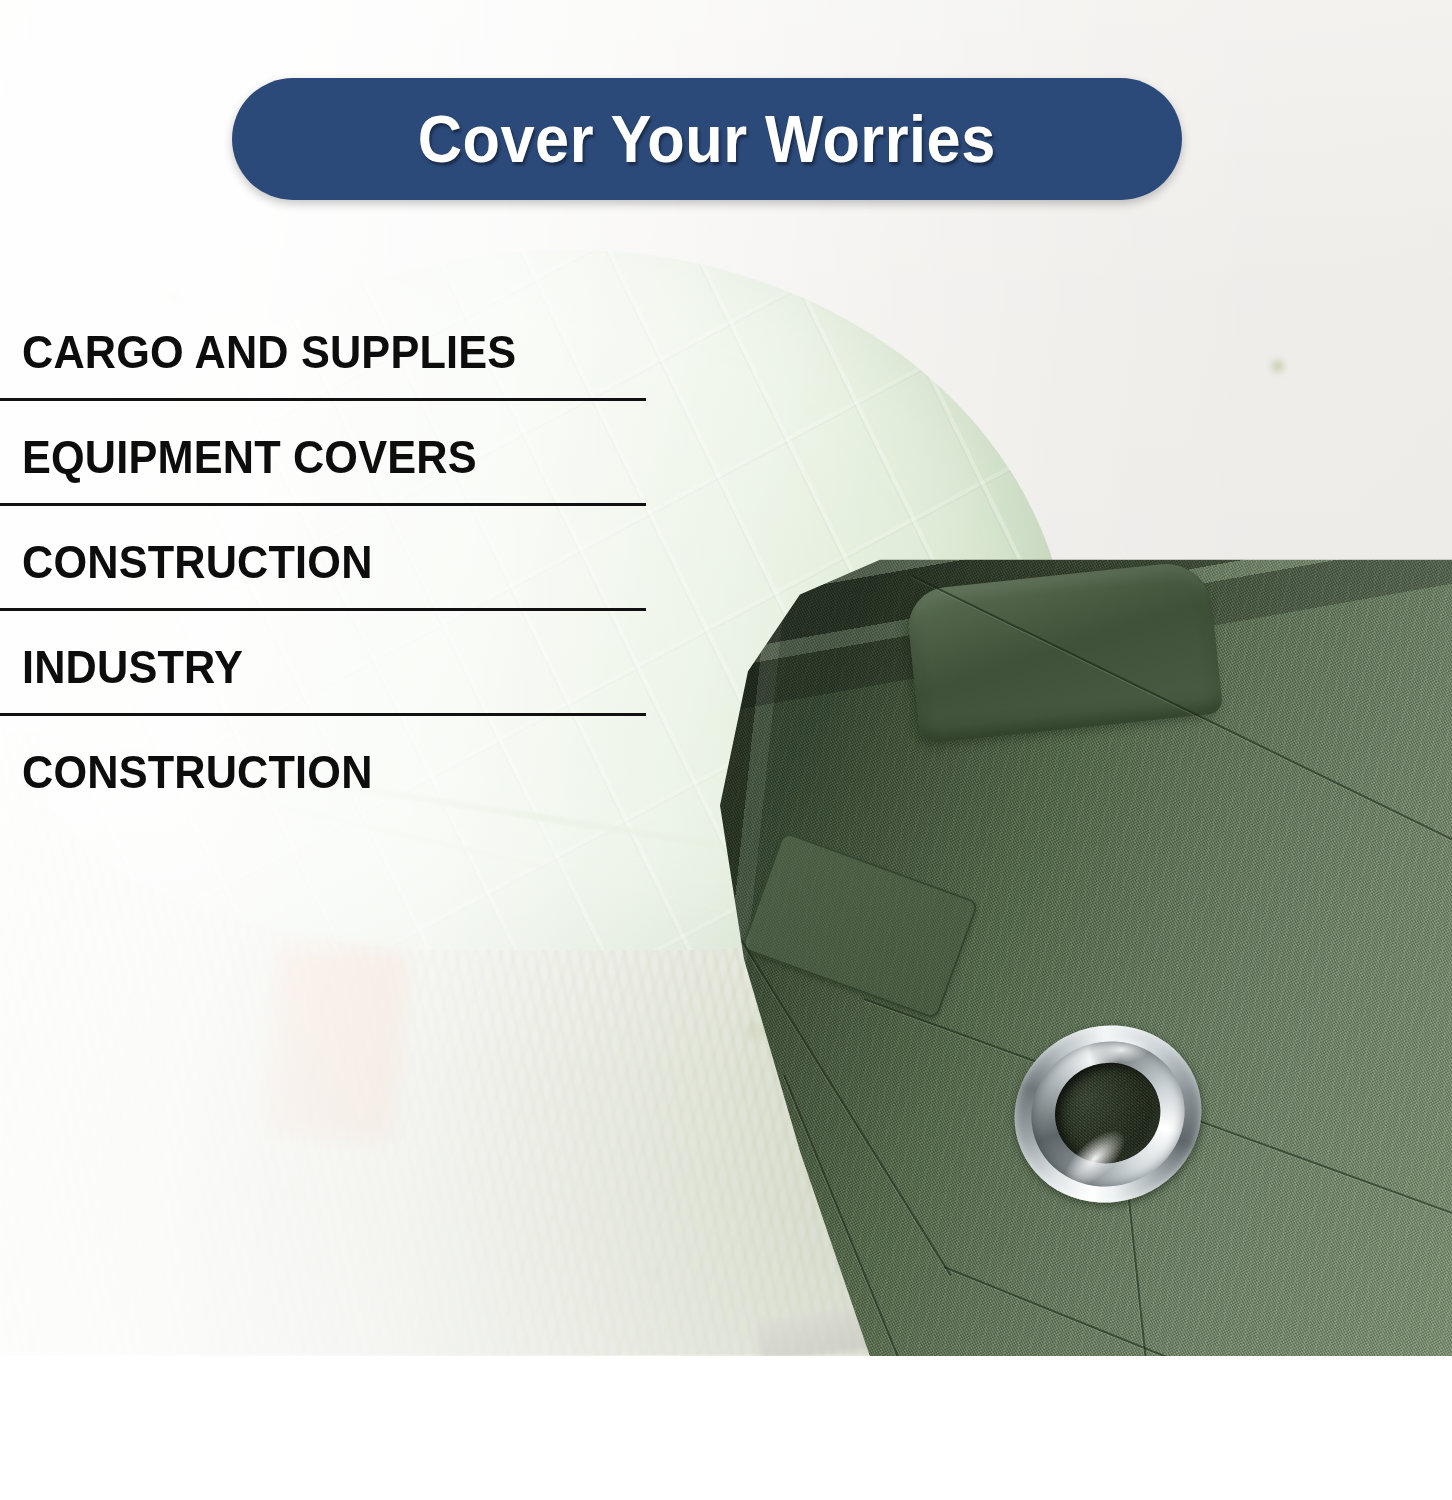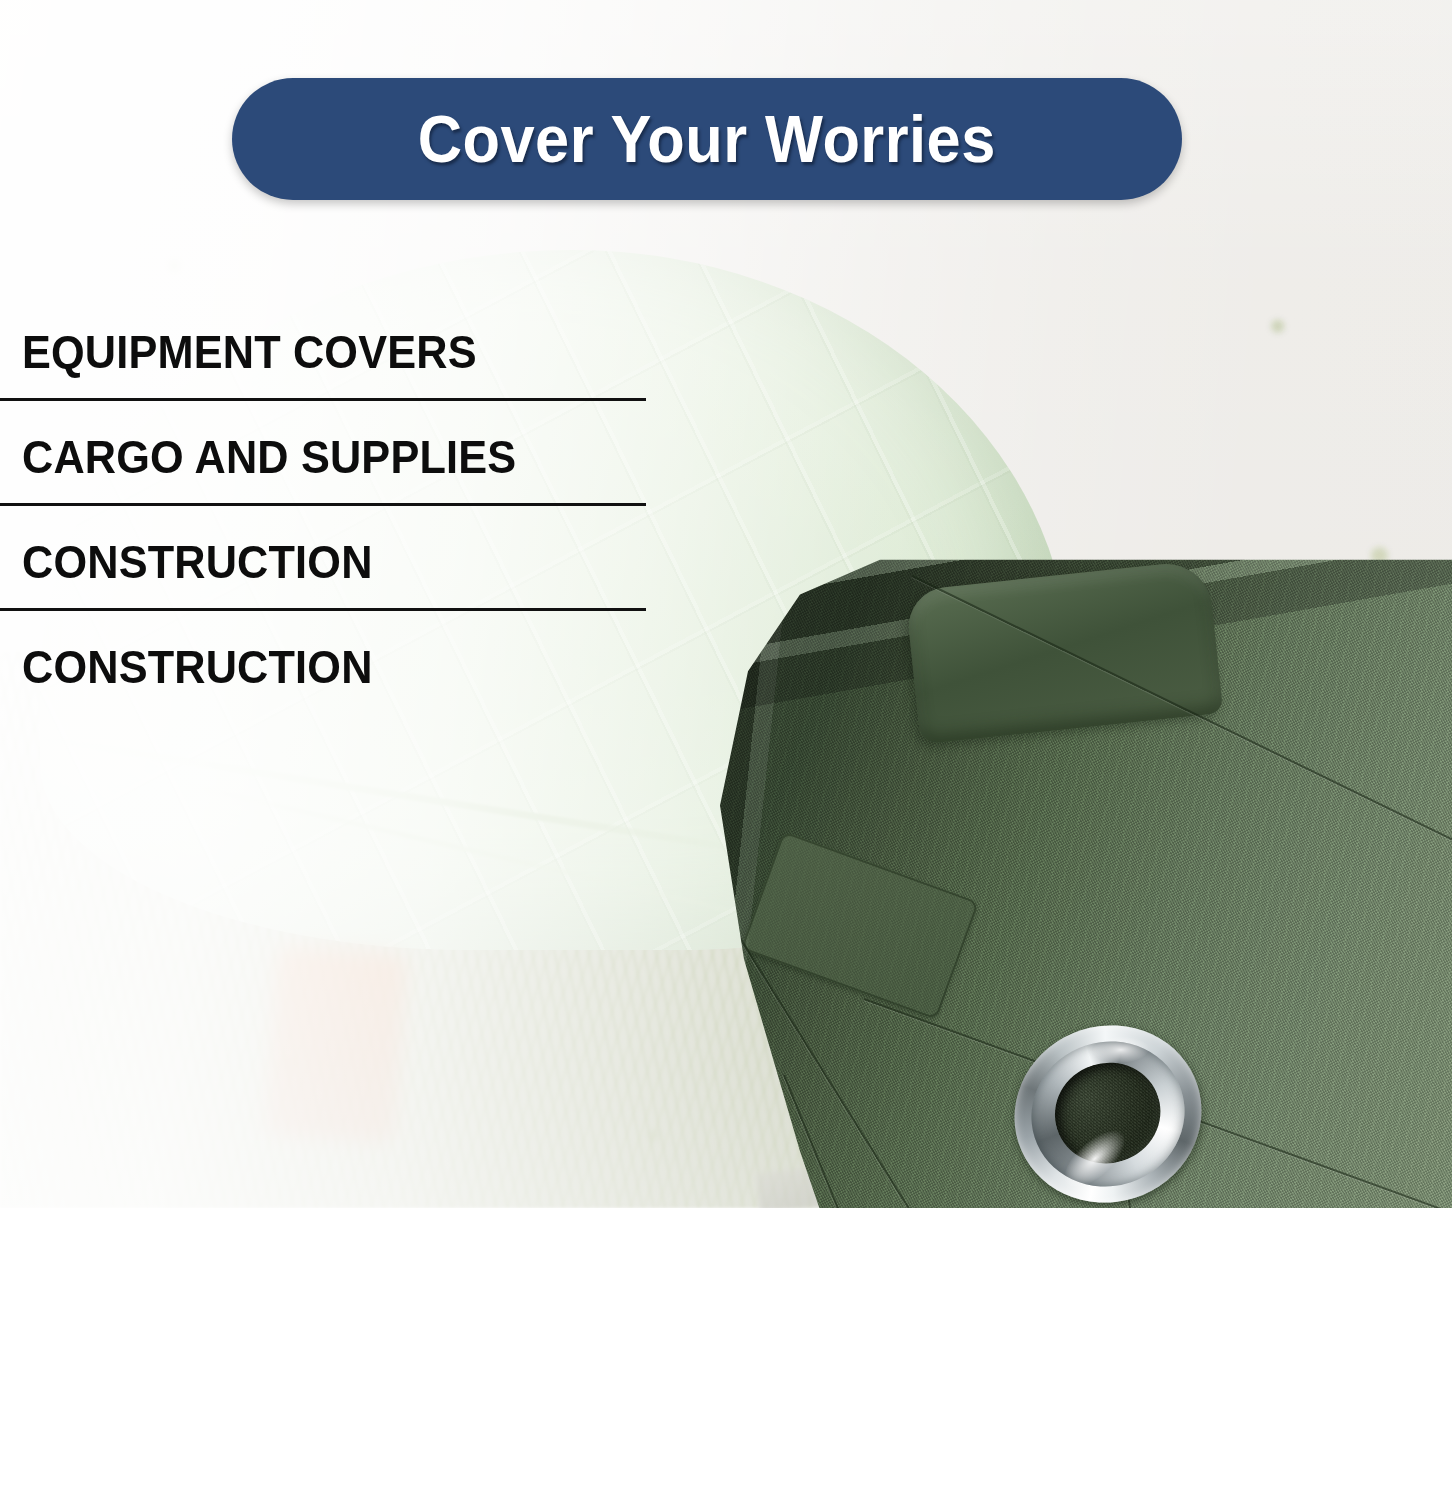--- a/index.html
+++ b/index.html
@@ -6,21 +6,21 @@
   * { margin:0; padding:0; box-sizing:border-box; }
   html,body{ background:#fff; }
   body{
     font-family:"Liberation Sans", sans-serif;
     width:1452px; height:1500px;
     overflow:hidden;
   }
 
   .poster{
     position:relative;
-    width:1452px; height:1208px;
+    width:1452px; height:1356px;
     overflow:hidden;
     background:#eceae6;
     text-decoration:underline;
   }
 
   
   .bg-forest{
     position:absolute; inset:0;
     background:
       
@@ -401,36 +401,40 @@
     <div class="grommet-glint2"></div>
   </div>
 
   <div class="banner" style="background: rgb(44, 74, 121);">
     <div class="banner-title">Cover Your Worries</div>
   </div>
 
   <div class="feature-list">
 
     <div class="feature-row">
-      <div class="feature-label" style="color: rgb(13, 13, 13);">EQUIPMENT COVERS</div>
+      <div class="feature-label" style="color: rgb(13, 13, 13);">CARGO AND SUPPLIES</div>
       <div class="feature-rule" style="background: rgb(17, 17, 17);"></div>
     </div>
 
     <div class="feature-row">
-      <div class="feature-label" style="color: rgb(13, 13, 13);">CARGO AND SUPPLIES</div>
+      <div class="feature-label" style="color: rgb(13, 13, 13);">EQUIPMENT COVERS</div>
       <div class="feature-rule" style="background: rgb(17, 17, 17);"></div>
     </div>
 
 
     <div class="feature-row">
       <div class="feature-label" style="color: rgb(13, 13, 13);">CONSTRUCTION</div>
       <div class="feature-rule" style="background: rgb(17, 17, 17);"></div>
     </div>
 
 
+    <div class="feature-row">
+      <div class="feature-label" style="color: rgb(13, 13, 13);">INDUSTRY</div>
+      <div class="feature-rule" style="background: rgb(17, 17, 17);"></div>
+    </div>
 
     <div class="feature-row">
       <div class="feature-label" style="color: rgb(13, 13, 13);">CONSTRUCTION</div>
       <div class="feature-rule" style="background: rgb(17, 17, 17);"></div>
     </div>
 
 
 
 
   </div>

